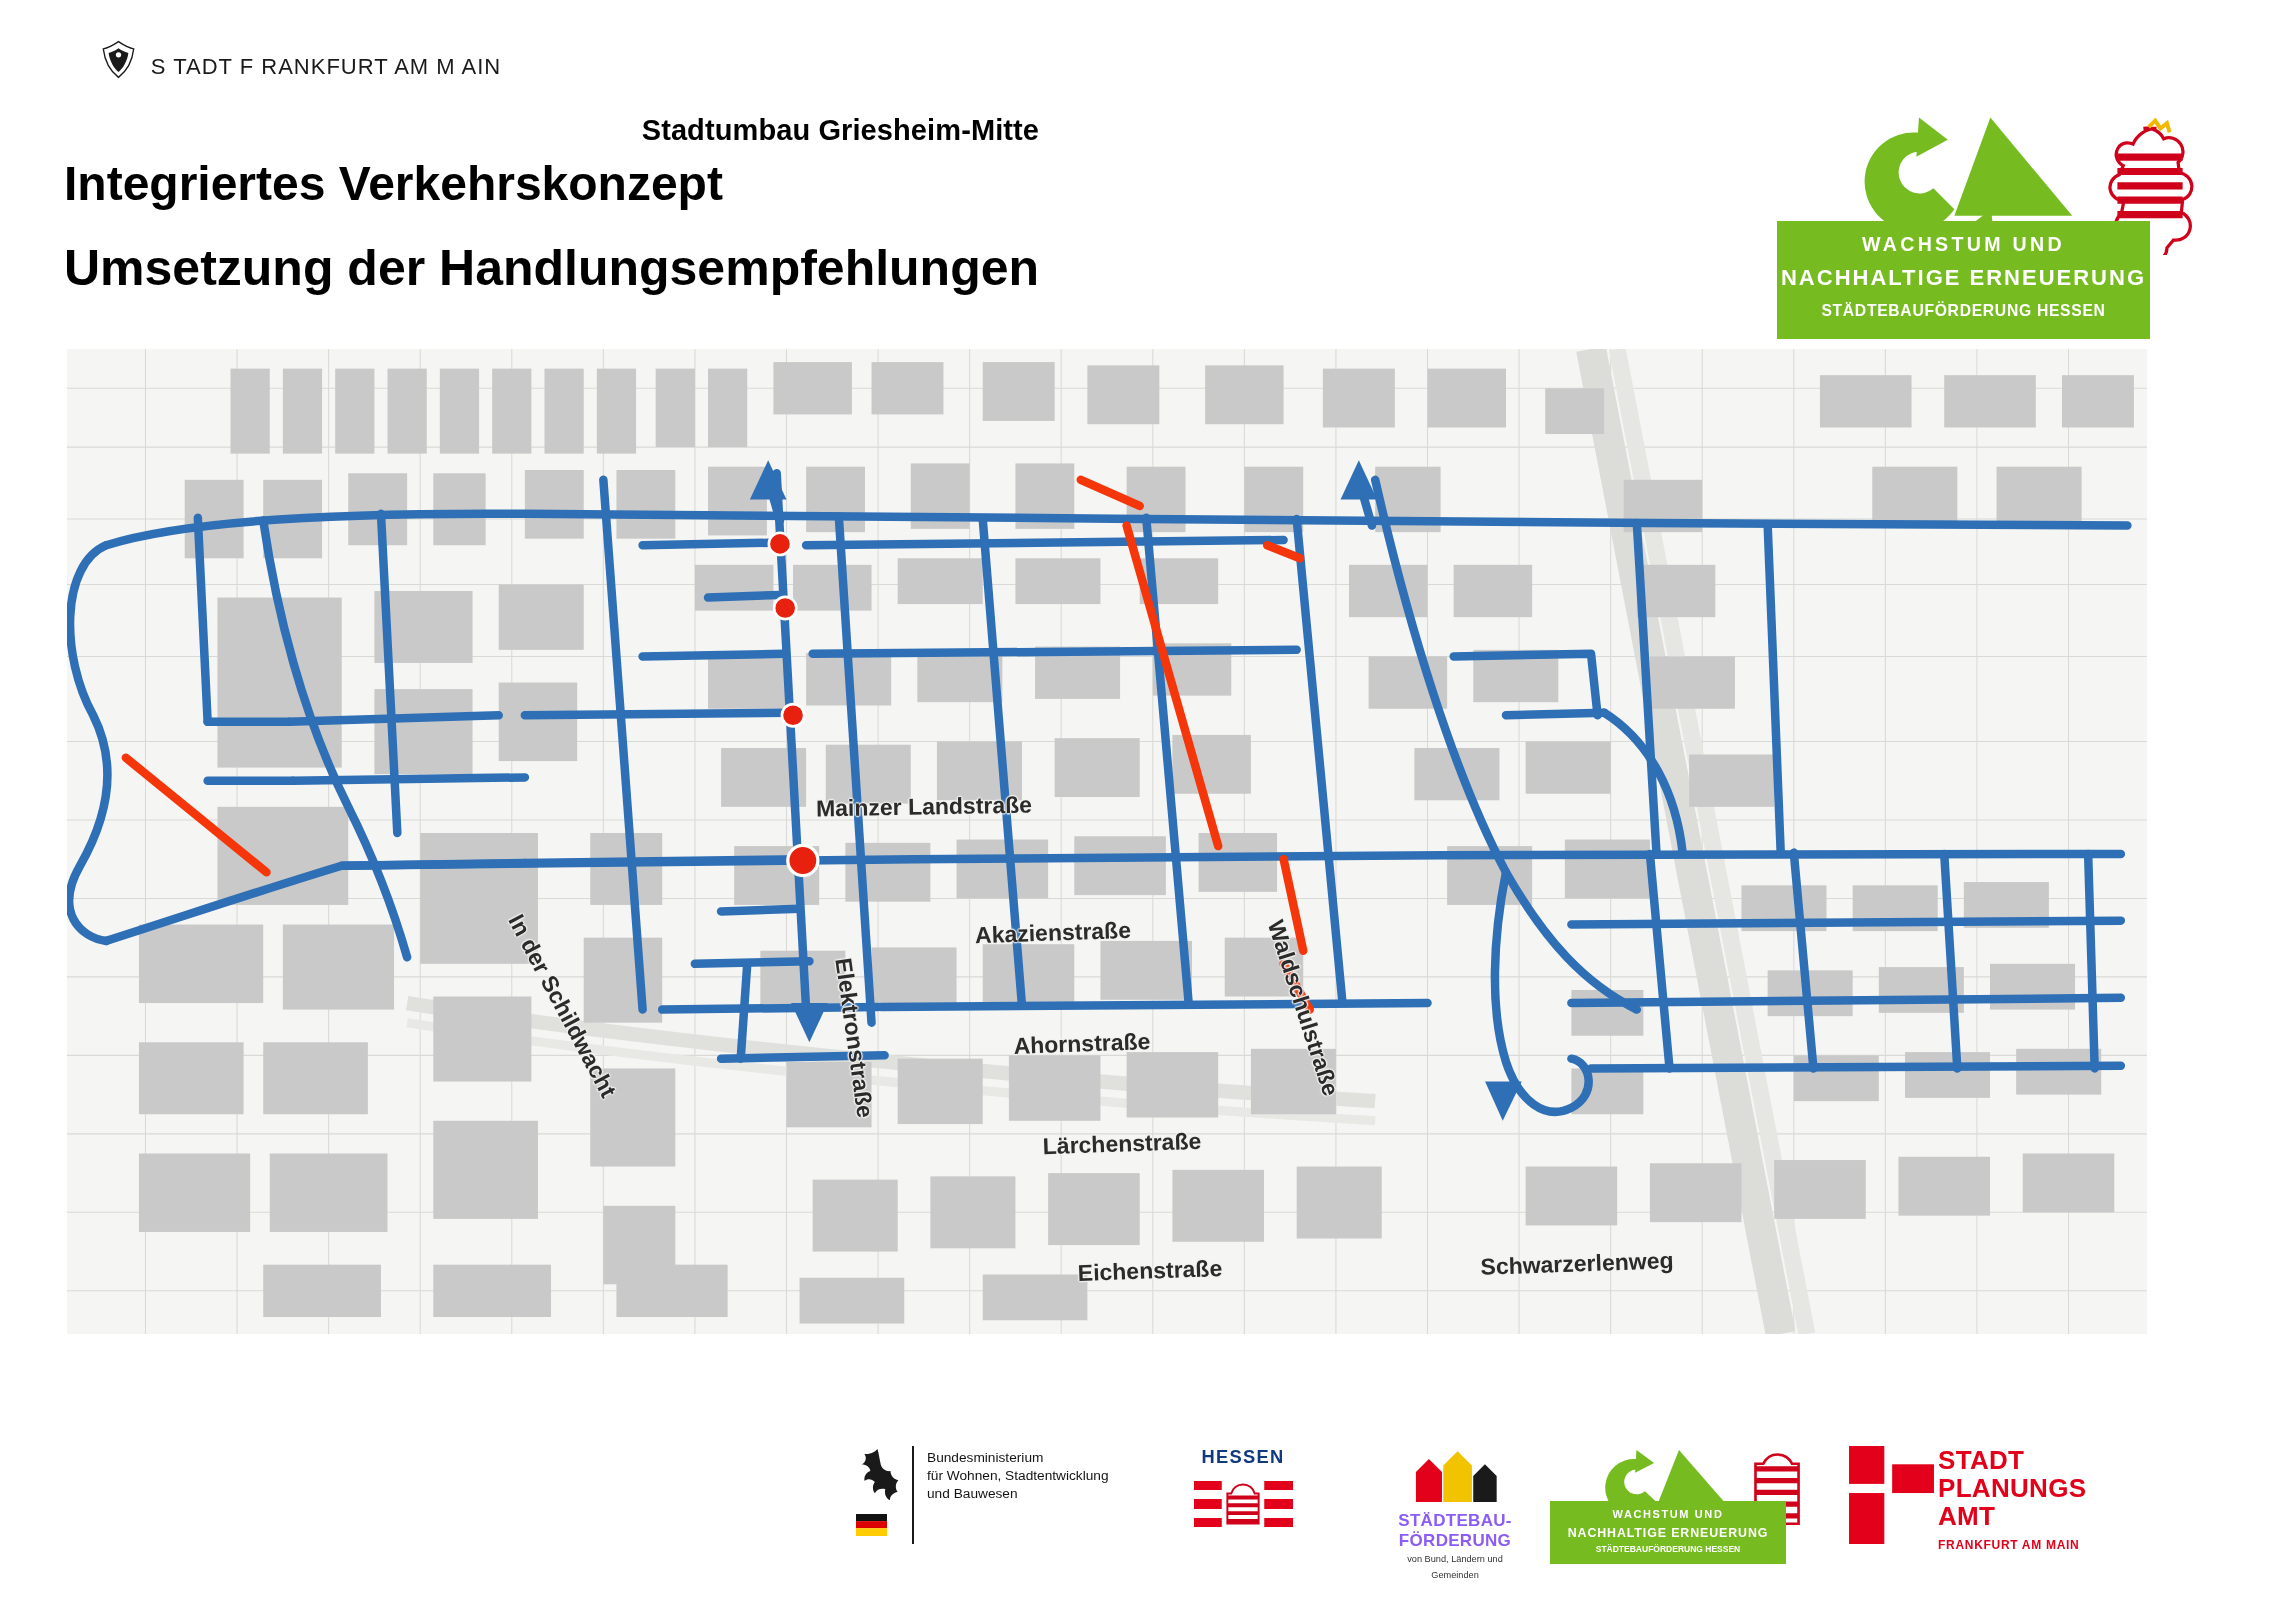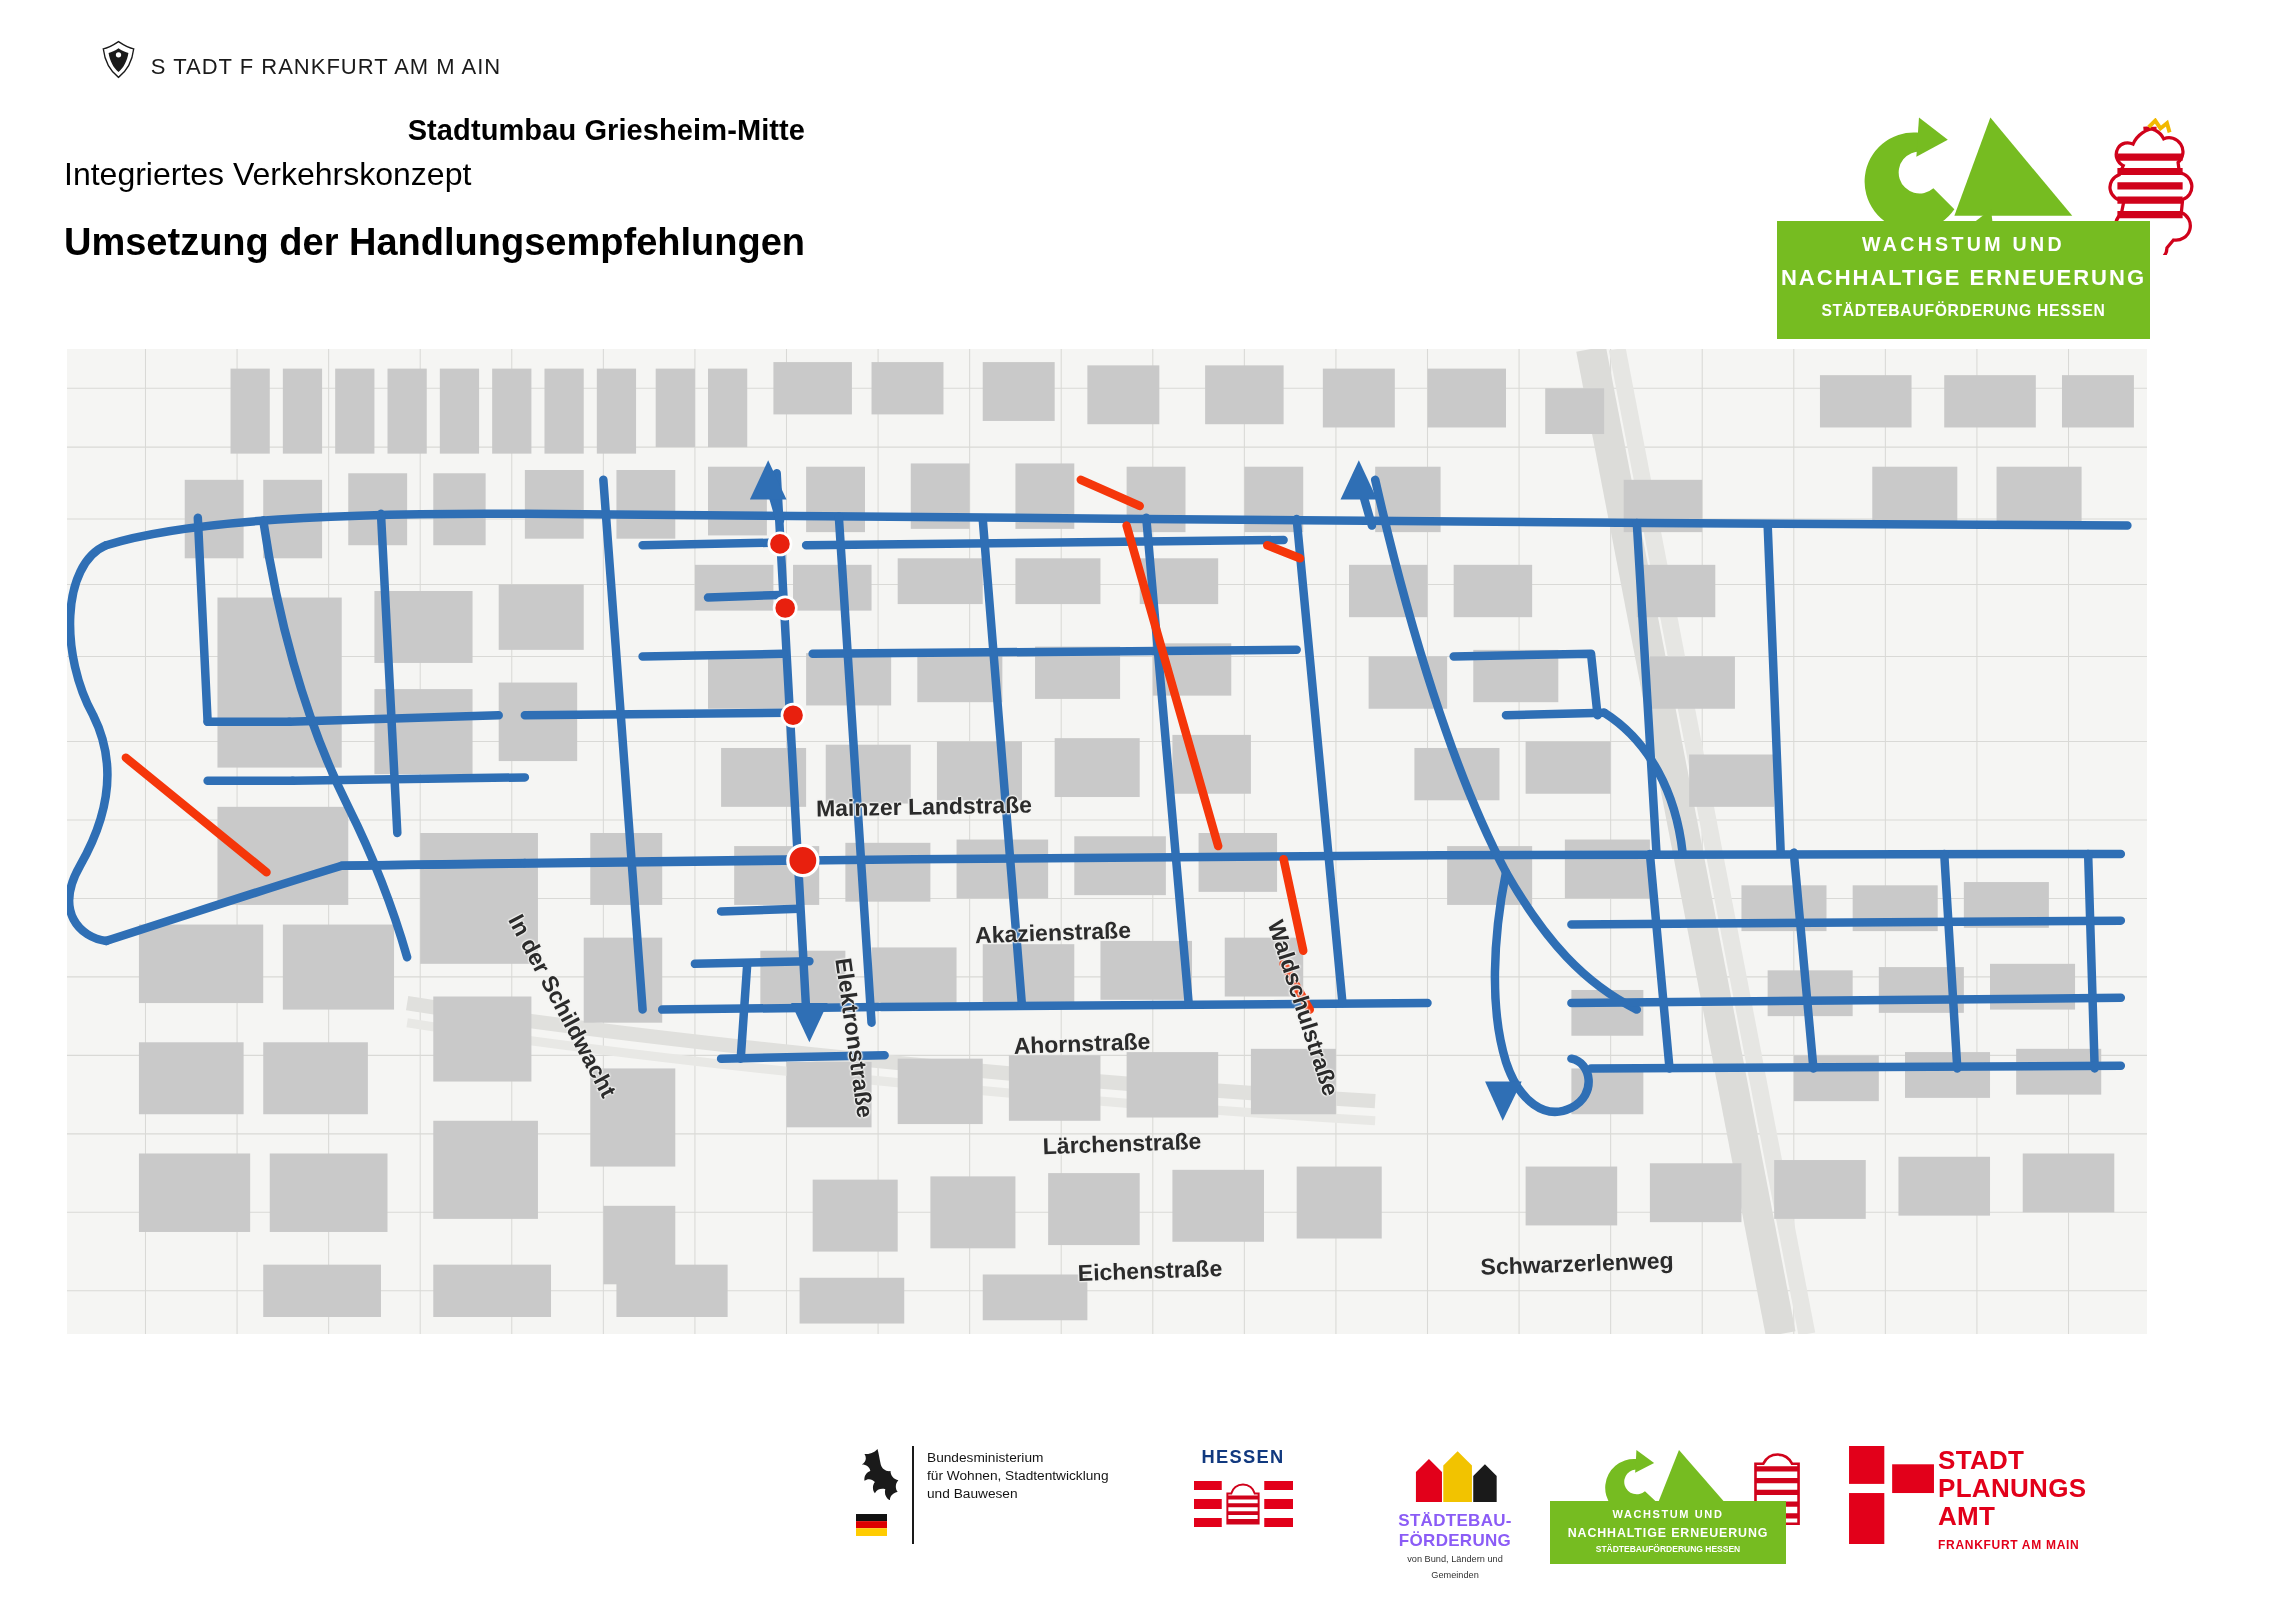--- a/index.html
+++ b/index.html
@@ -42,26 +42,26 @@
     color: #000;
   }
   #title-block .line1 {
     font-size: 29px;
     font-weight: bold;
     letter-spacing: 0.1px;
     margin-bottom: 9.2px;
     text-align: right;
   }
   #title-block .line2 {
-    font-size: 32px;
-    font-weight: normal;
+    font-size: 48px;
+    font-weight: bold;
     margin-bottom: 27.5px;
   }
   #title-block .line3 {
-    font-size: 38px;
+    font-size: 50px;
     font-weight: bold;
   }
 
   
   #program-logo {
     position: absolute;
     right: 86px;
     top: 111px;
     width: 432px;
     height: 262px;

